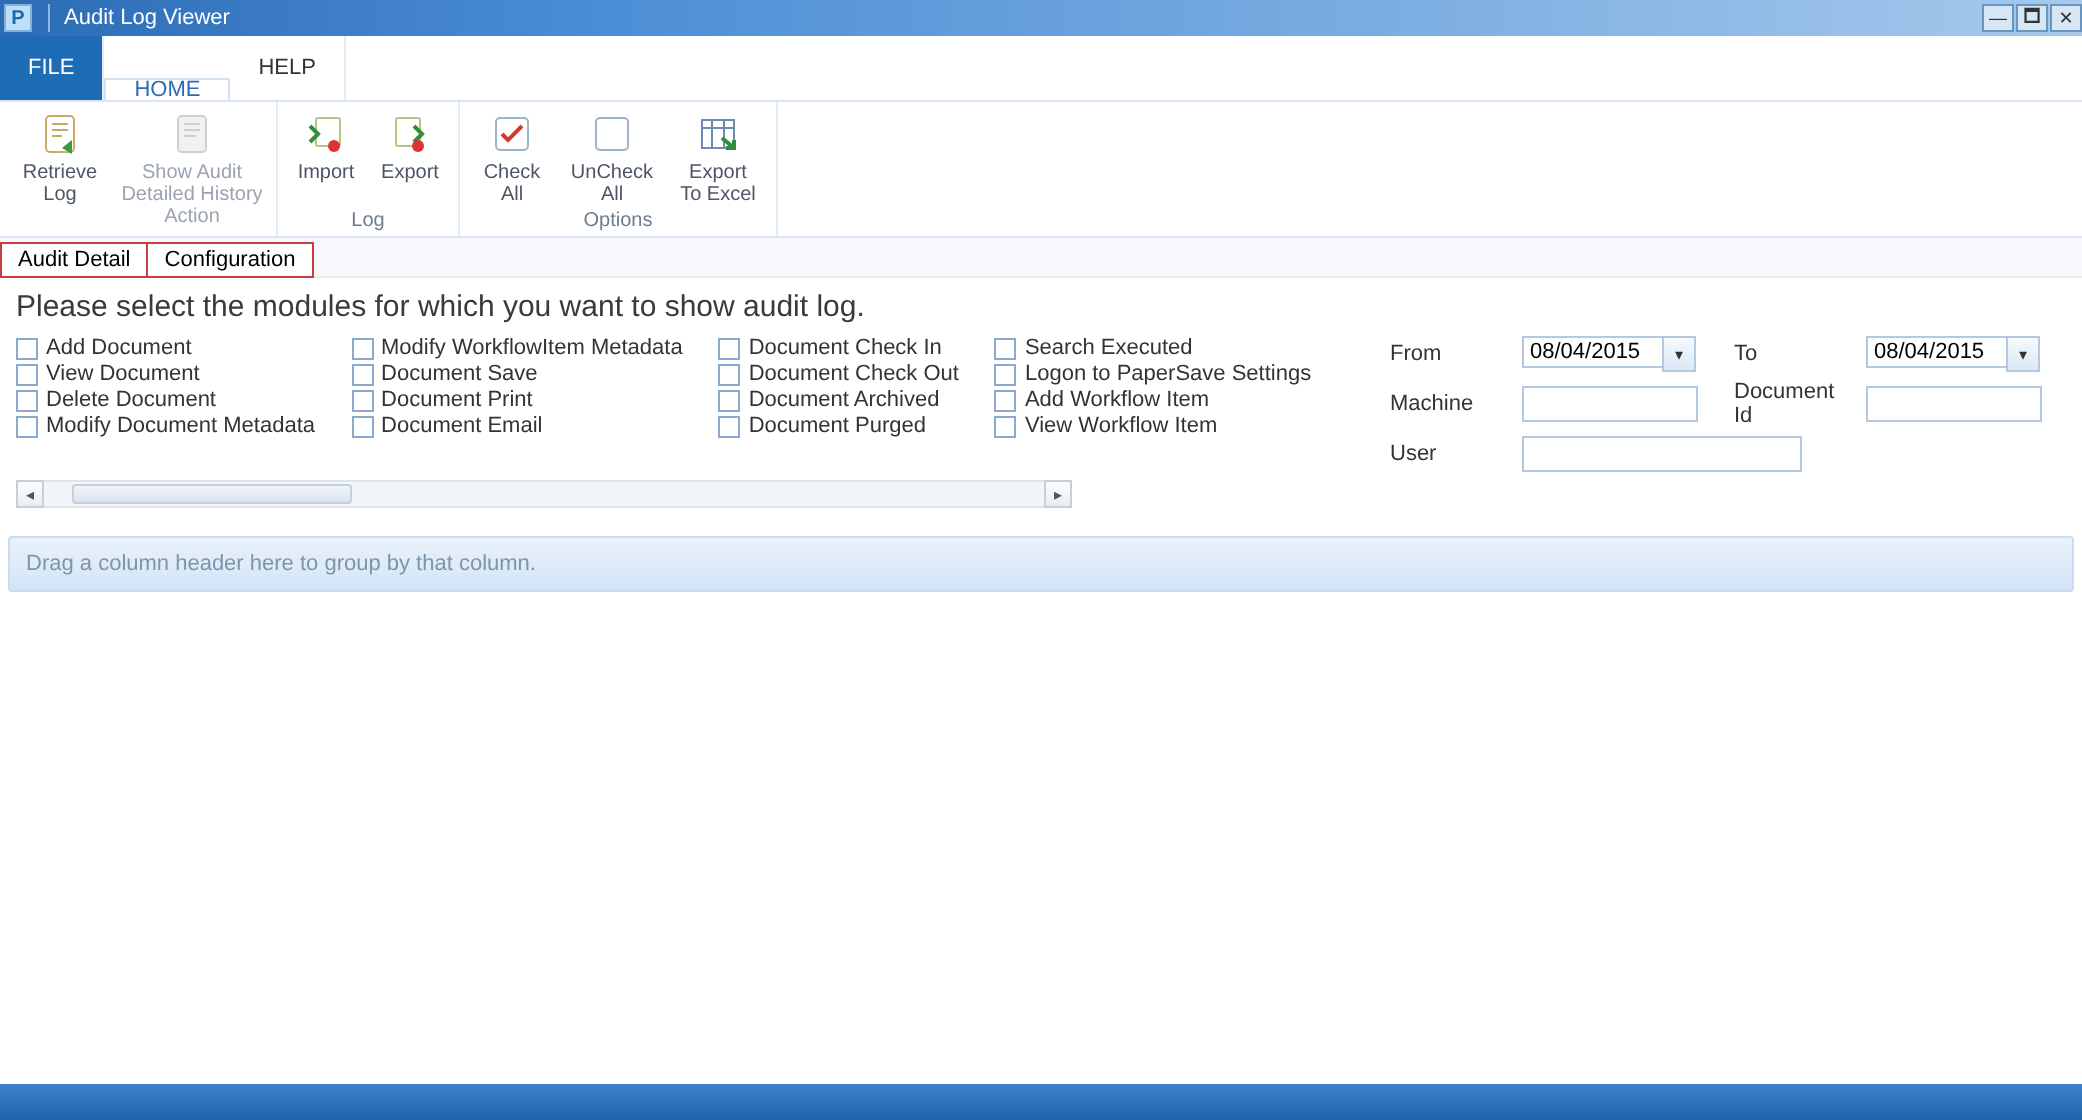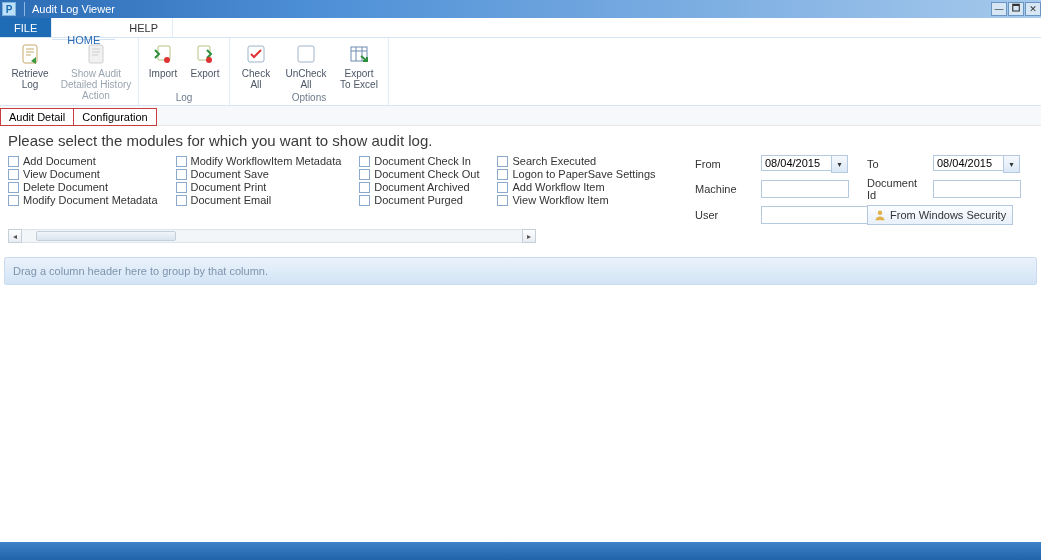--- a/index.html
+++ b/index.html
@@ -6,21 +6,21 @@
 body { font-family: "Segoe UI", Tahoma, sans-serif; font-size: 11px; background: #fff; width: 1041px; height: 560px; overflow: hidden; position: relative; }
 
 
 .titlebar { height: 18px; background: linear-gradient(to right, #2b6cb5 0%, #4d8fd6 30%, #a6c9ec 100%); display: flex; align-items: center; padding-left: 2px; color: #fff; font-size: 11px; }
 .titlebar .app-icon { width: 14px; height: 14px; background: #bde0f8; color: #1b6bb3; border: 1px solid #7fb3de; display: inline-flex; align-items: center; justify-content: center; font-weight: bold; font-size: 10px; margin-right: 4px; }
 .titlebar .divider { width: 4px; height: 14px; border-left: 1px solid #8ab8e0; margin: 0 4px; }
 .winbtns { margin-left: auto; display: flex; }
 .winbtn { width: 16px; height: 14px; border: 1px solid #6a95c2; background: #d6e6f5; margin-left: 1px; display: flex; align-items: center; justify-content: center; font-size: 9px; color: #333; }
 
 
-.ribbon-tabs { height: 20px; background: #fff; display: flex; align-items: stretch; border-bottom: 1px solid #d6e6f5; }
+.ribbon-tabs { height: 33px; background: #fff; display: flex; align-items: stretch; border-bottom: 1px solid #d6e6f5; }
 .ribbon-tab { padding: 0 14px; display: flex; align-items: center; font-size: 11px; border-right: 1px solid #e4edf7; }
 .ribbon-tab.file { background: #1e6cb6; color: #fff; }
 .ribbon-tab.active { background: #fff; color: #2b6cb5; border-top: 1px solid #d2e2f2; border-left: 1px solid #d2e2f2; border-right: 1px solid #d2e2f2; margin-top: 21px; }
 .ribbon-tab.inactive { color: #333; }
 
 
 .ribbon-body { height: 68px; background: #fff; border-bottom: 1px solid #d8e4f0; display: flex; align-items: stretch; }
 .ribbon-group { border-right: 1px solid #e4edf7; padding: 2px 6px 0 6px; display: flex; flex-direction: column; }
 .ribbon-group-items { display: flex; gap: 6px; flex: 1; }
 .ribbon-item { width: 48px; display: flex; flex-direction: column; align-items: center; justify-content: flex-start; text-align: center; color: #4c5666; font-size: 10px; line-height: 11px; padding-top: 2px; cursor: default; }
@@ -279,29 +279,20 @@
 
       <span class="lbl">Machine</span>
       <input class="txt" type="text" value="" style="">
       <span class="lbl">Document Id</span>
       <input class="txt" type="text" value="" style="">
 
       <span class="lbl">User</span>
       <span class="user-row" style="grid-column: span 1;">
         <input class="txt" type="text" style="width: 140px;" value="">
       </span>
-      <span style="grid-column: span 2;">
-        <button class="winsec-btn">
-          <svg class="person" viewBox="0 0 16 16">
-              <circle cx="8" cy="5" r="3" fill="#e2b24a"></circle>
-              <path d="M2 15c0-3 3-5 6-5s6 2 6 5" fill="#e2b24a"></path>
-            </svg>
-          <span>From Windows Security</span>
-        </button>
-      </span>
     </div>
   </div>
 
   <div class="hscroll" style="width:528px">
     <div class="btn">◂</div>
     <div class="track">
         <div class="thumb"></div>
       </div>
     <div class="btn">▸</div>
   </div>

